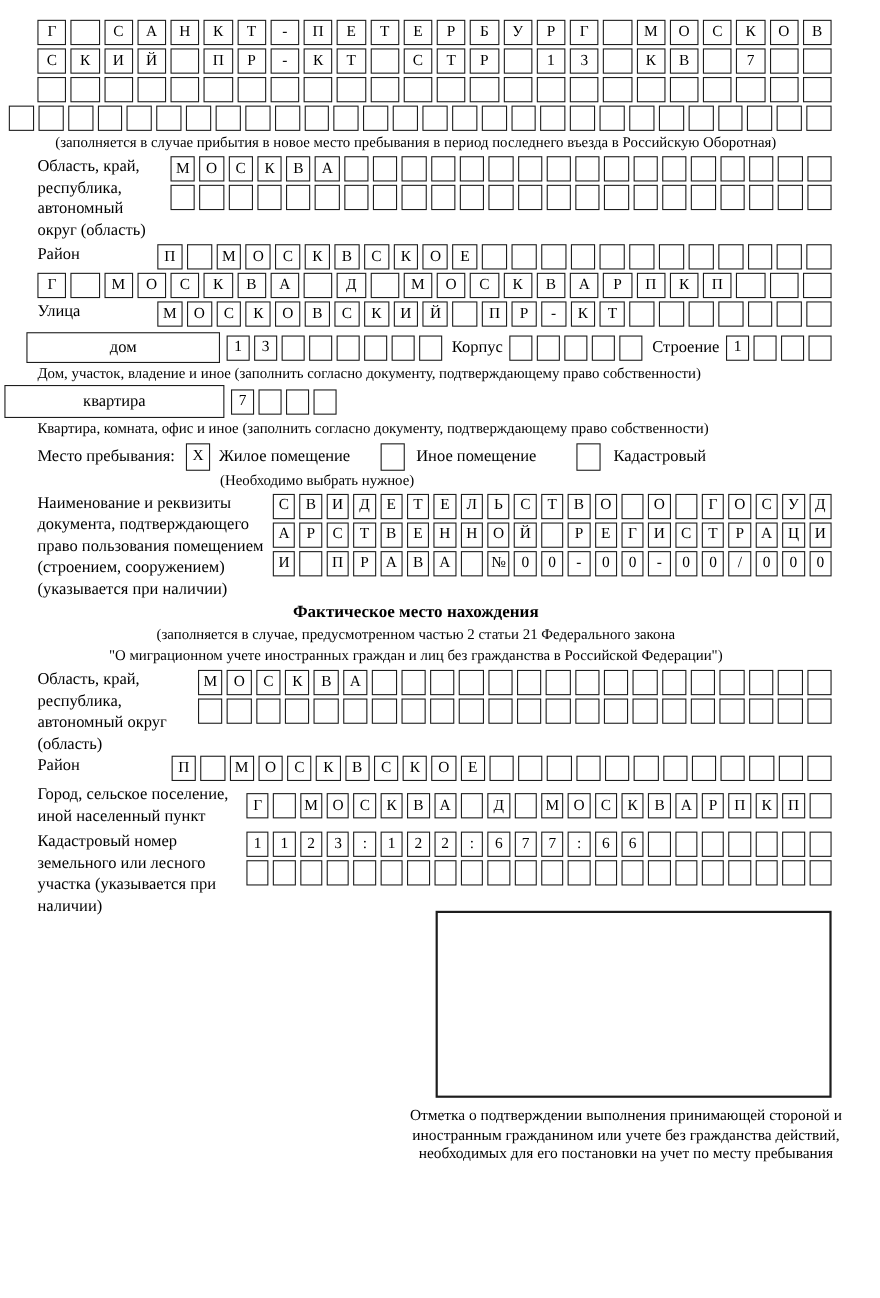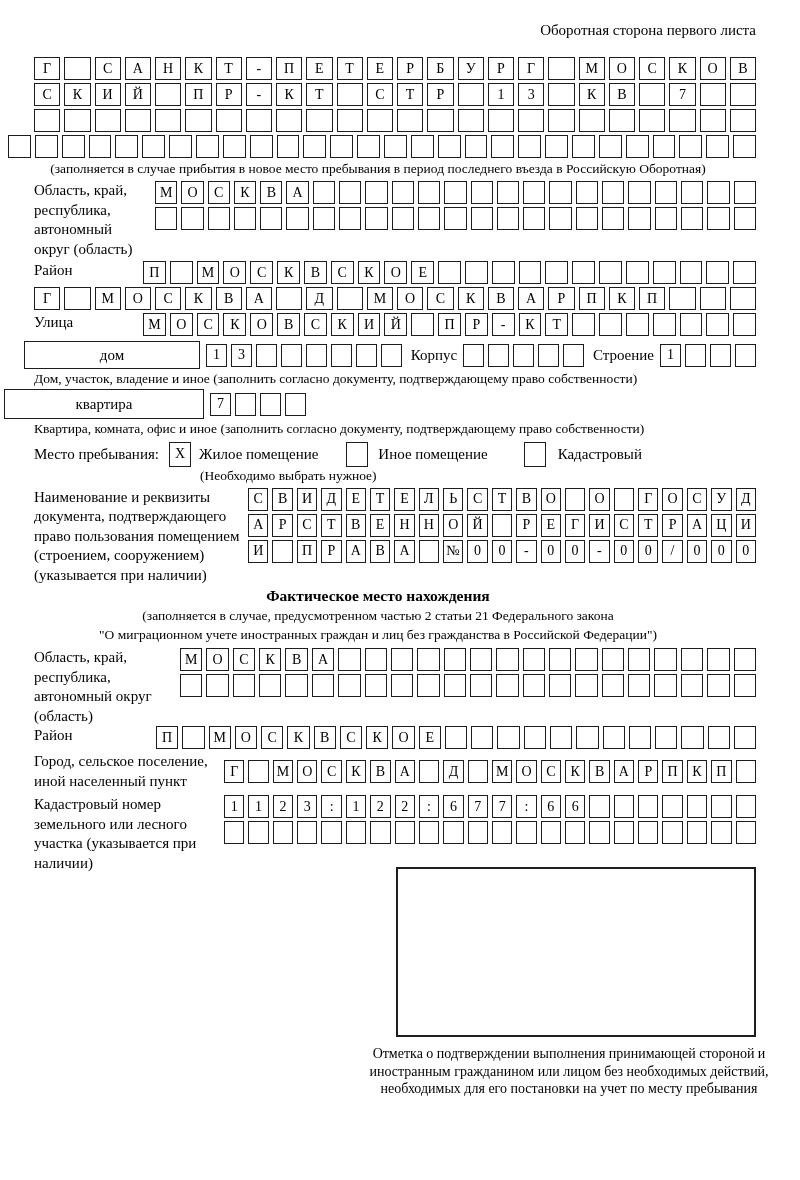--- a/index.html
+++ b/index.html
@@ -54,21 +54,20 @@
   .note { text-align:center; font-size:13.5px; margin-top:3px; }
 
   .stamp-box { width:360px; height:170px; border:2px solid #1d1d1d; margin:-6px 0 0 auto; }
   .stamp-cap { width:410px; margin:8px -18px 0 auto; text-align:center; font-size:14px; line-height:1.25; }
 </style>
 </head>
 <body>
 
 <div class="page">
 
-  <div class="hnote">Оборотная сторона первого листа</div>
 
   <div class="frow mt18">
     <div class="cellcol">
       <div class="cells">
           <span class="cell filled">Г</span>
           <span class="cell"></span>
           <span class="cell filled">С</span>
           <span class="cell filled">А</span>
           <span class="cell filled">Н</span>
           <span class="cell filled">К</span>
@@ -611,15 +610,15 @@
           <span class="cell"></span>
           <span class="cell"></span>
           <span class="cell"></span>
           <span class="cell"></span>
           <span class="cell"></span>
         </div>
     </div>
   </div>
 
   <div class="stamp-box"></div>
-  <div class="stamp-cap">Отметка о подтверждении выполнения принимающей стороной и иностранным гражданином или лицом без необходимых действий, необходимых для его постановки на учет по месту пребывания</div>
+  <div class="stamp-cap">Отметка о подтверждении выполнения принимающей стороной и иностранным гражданином или учете без гражданства действий, необходимых для его постановки на учет по месту пребывания</div>
 
 </div>
 
 </body></html>

